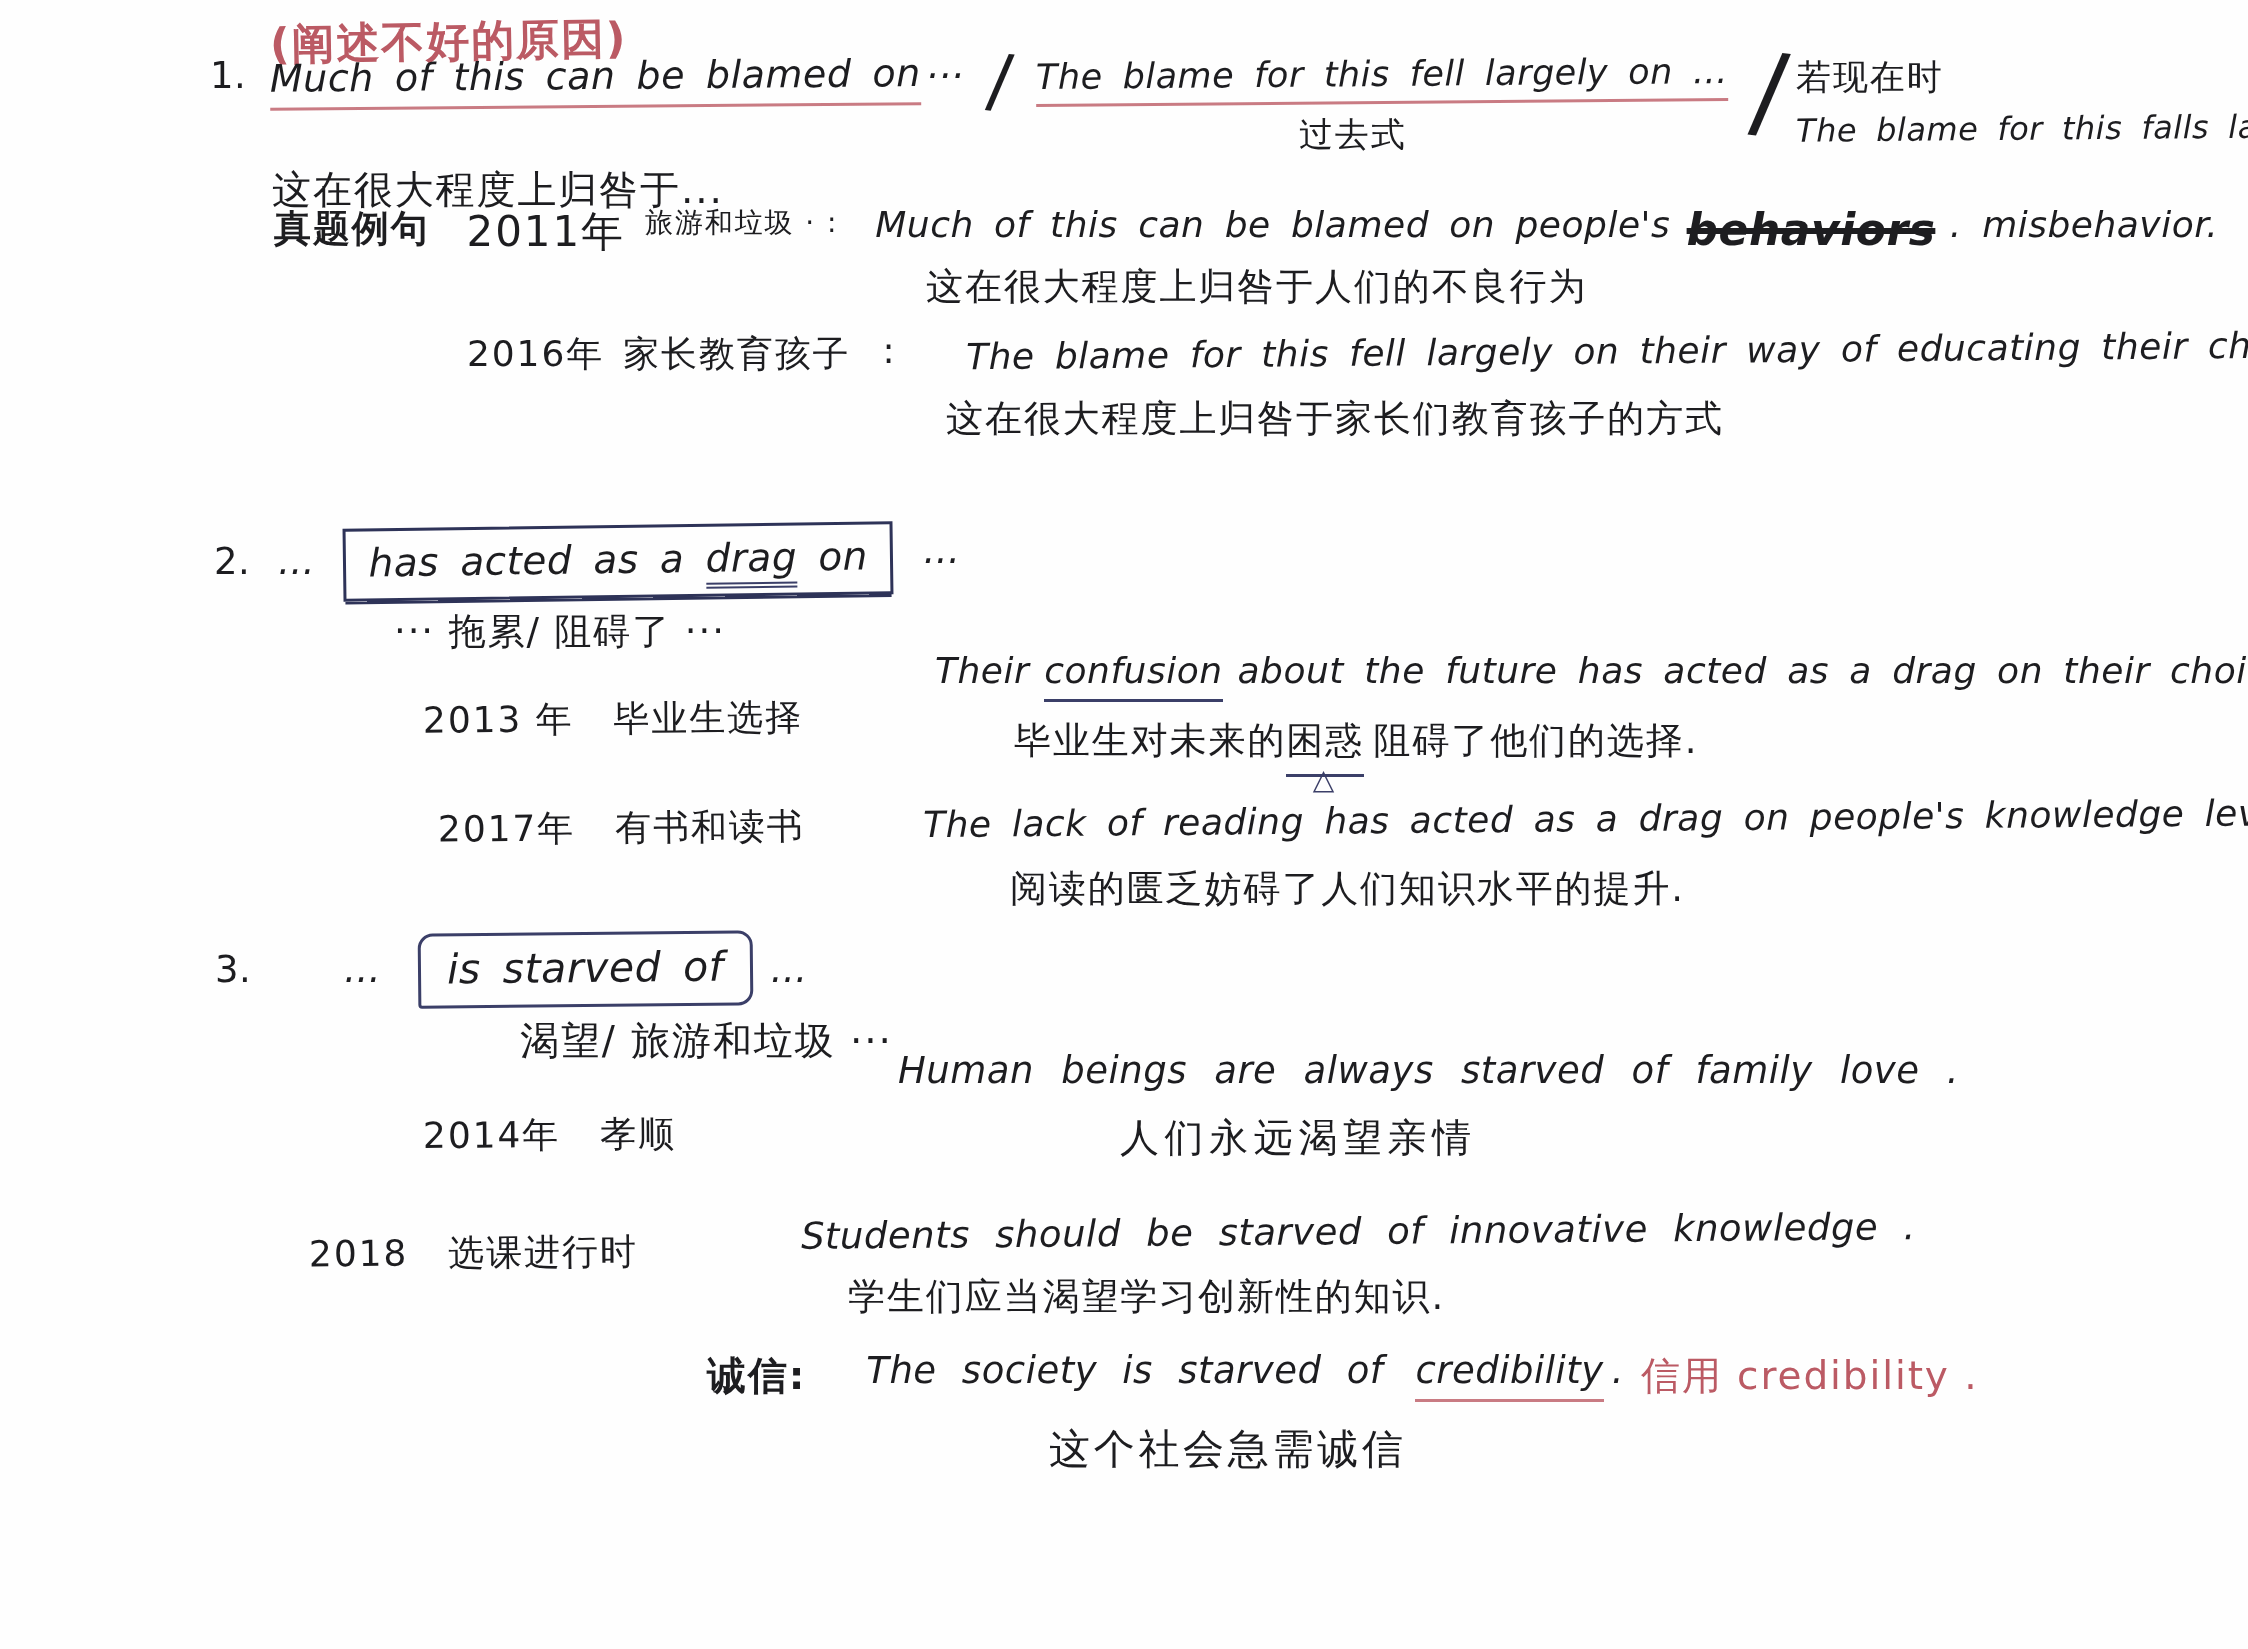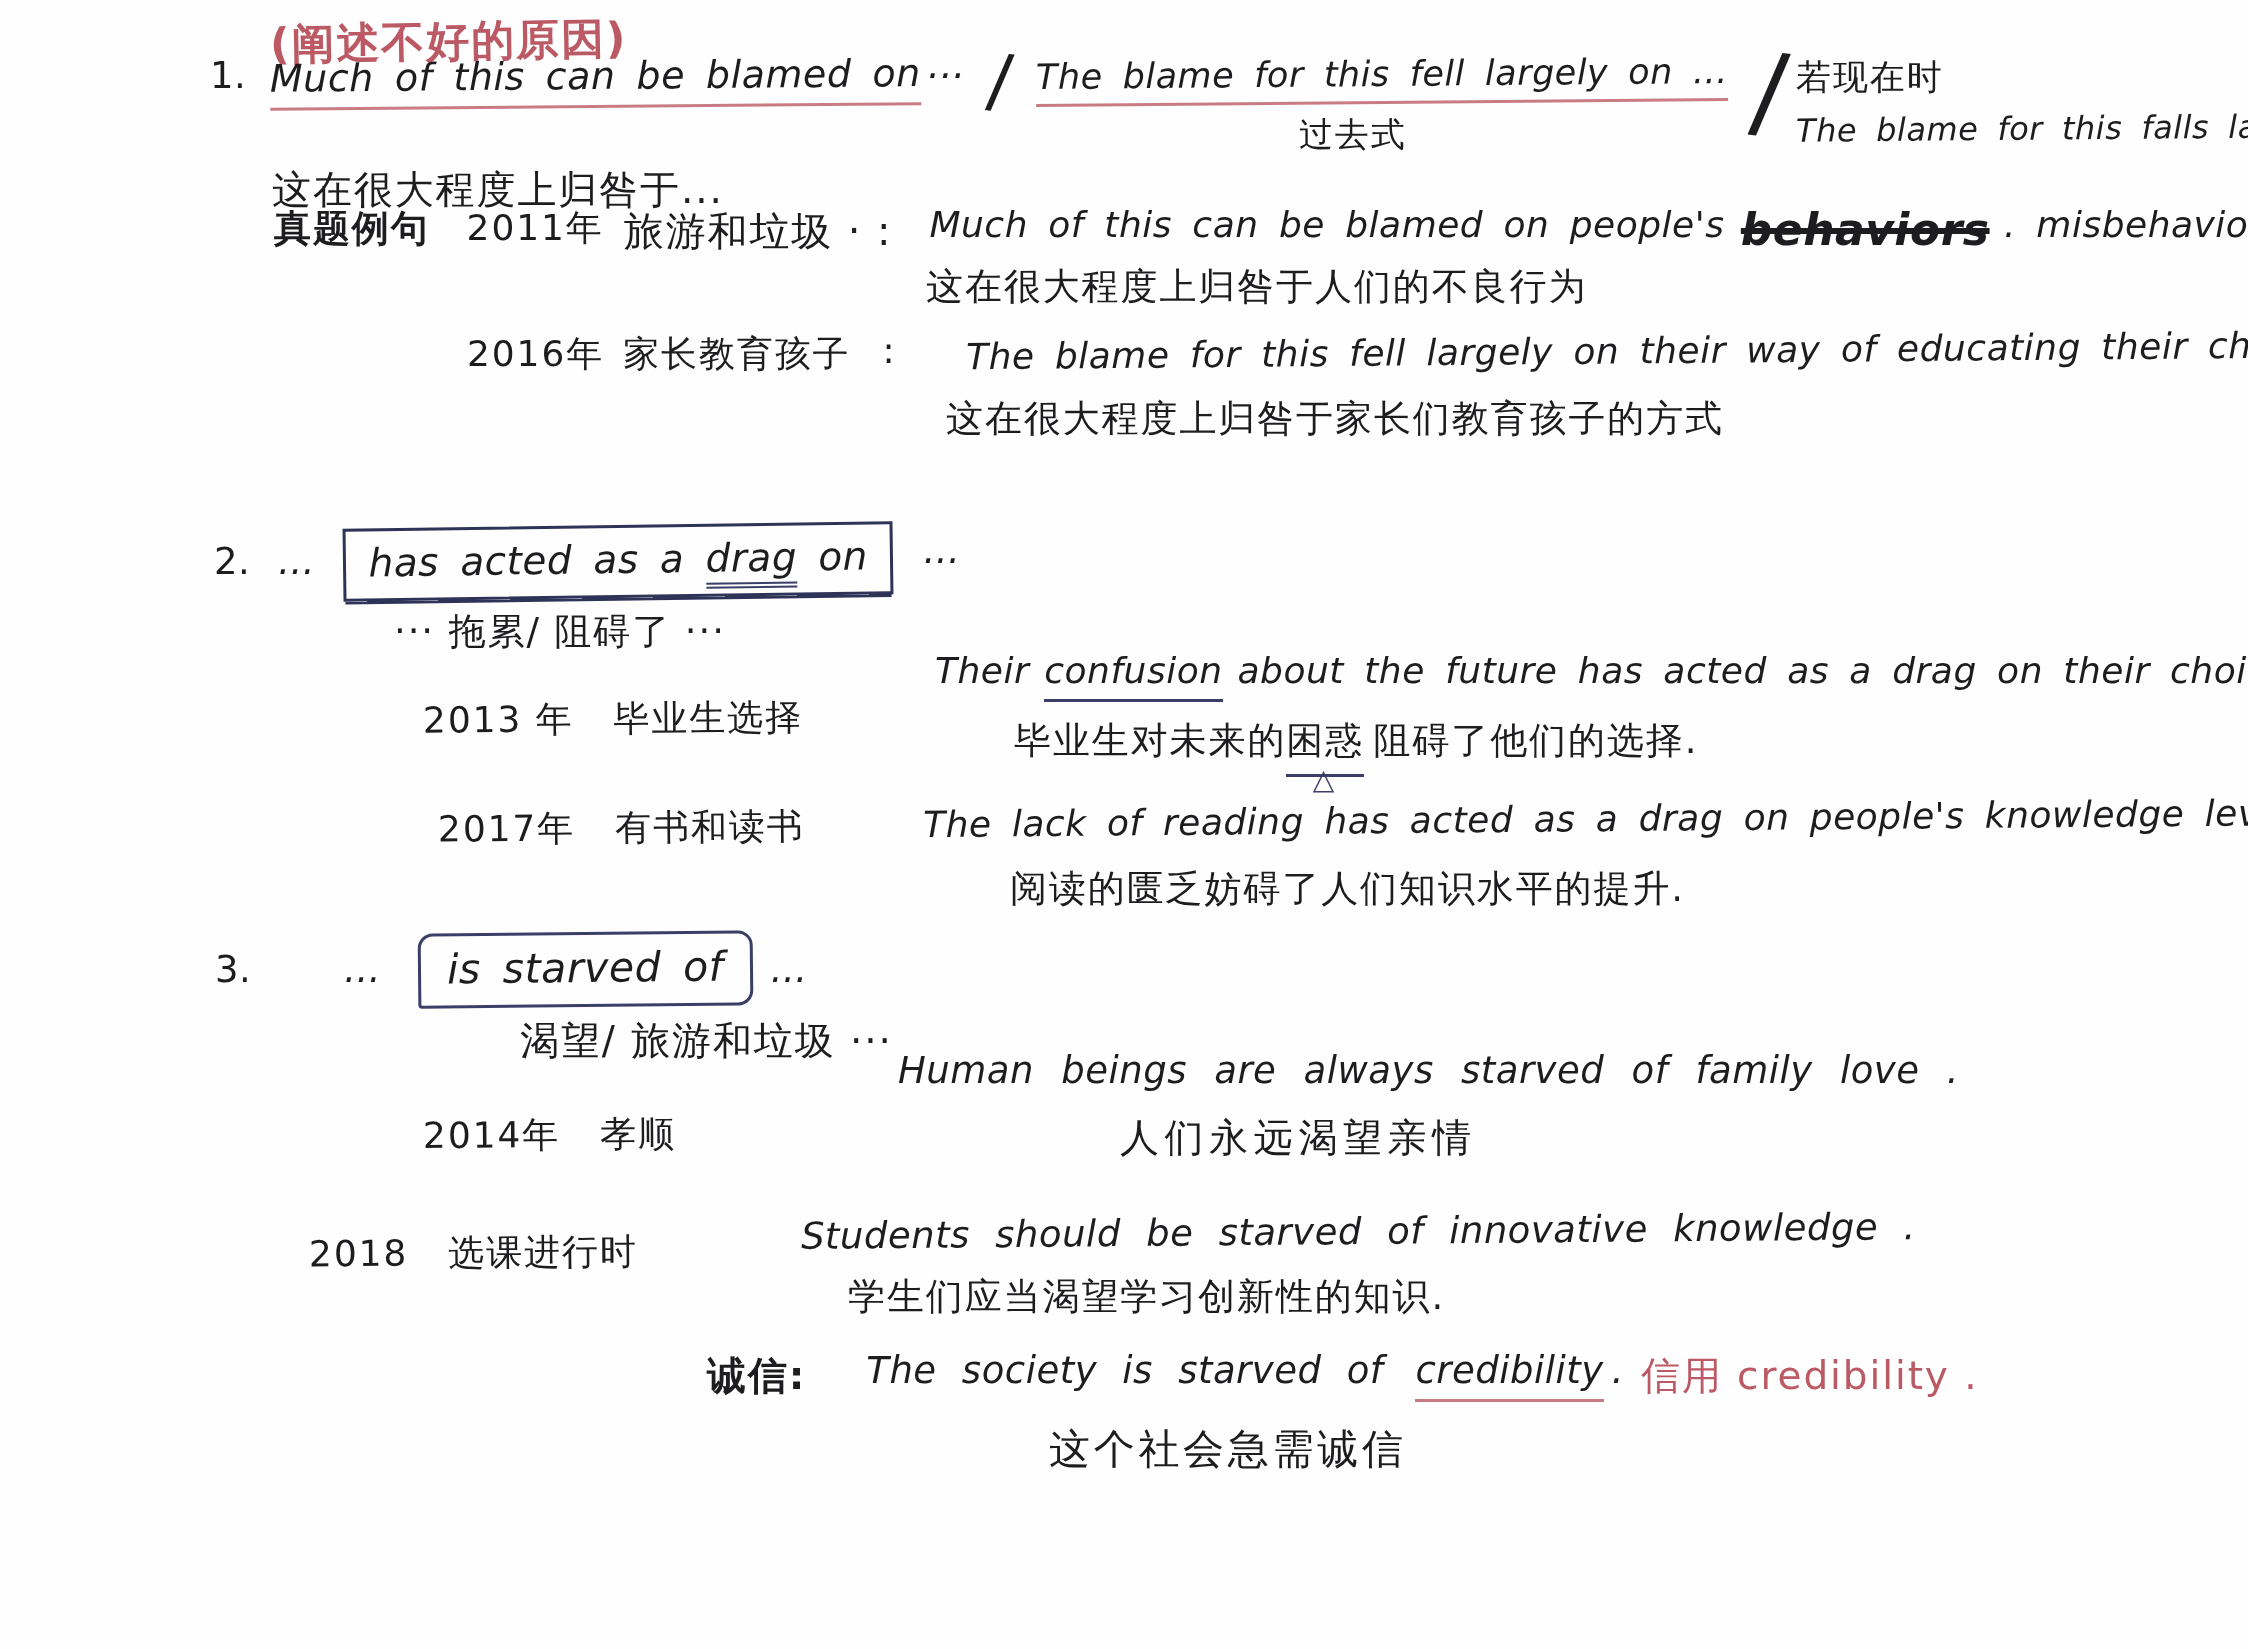--- a/index.html
+++ b/index.html
@@ -64,22 +64,22 @@
     <span style="display:flex;flex-direction:column;gap:7.5px;margin-left:-15px;">
       <span class="cn" style="font-size:35px;">若现在时</span>
       <span class="en tilt-s" style="font-size:32px;">The blame for this falls largely on..</span>
     </span>
   </div>
 
   <div class="abs cn" style="left:272px;top:127px;font-size:39px;margin-top:36px;">这在很大程度上归咎于...</div>
 
   <div class="row" style="left:262px;top:204px;gap:37px;margin-left:12px;">
     <span class="cn" style="font-size:37px;font-weight:700;">真题例句</span>
-    <span class="cn" style="font-size:36px;">2011年</span>
-    <span class="cn" style="font-size:40px;margin-left:-17px;">旅游和垃圾 · :</span>
+    <span class="cn" style="font-size:42px;">2011年</span>
+    <span class="cn" style="font-size:28px;margin-left:-17px;">旅游和垃圾 · :</span>
     <span class="en" style="font-size:36px;">Much of this can be blamed on people's</span>
     <span class="en struck" style="font-size:44px;margin-left:-20.6px;">behaviors</span>
     <span class="en" style="font-size:36px;margin-left:-22.5px;">. misbehavior.</span>
   </div>
   <div class="abs cn" style="left:926px;top:262px;font-size:37px;">这在很大程度上归咎于人们的不良行为</div>
 
   <div class="row" style="left:467px;top:330px;gap:32px;">
     <span class="cn" style="font-size:36px;">2016年</span>
     <span class="cn" style="font-size:36px;margin-left:-13px;">家长教育孩子</span>
     <span class="cn" style="font-size:36px;">:</span>

